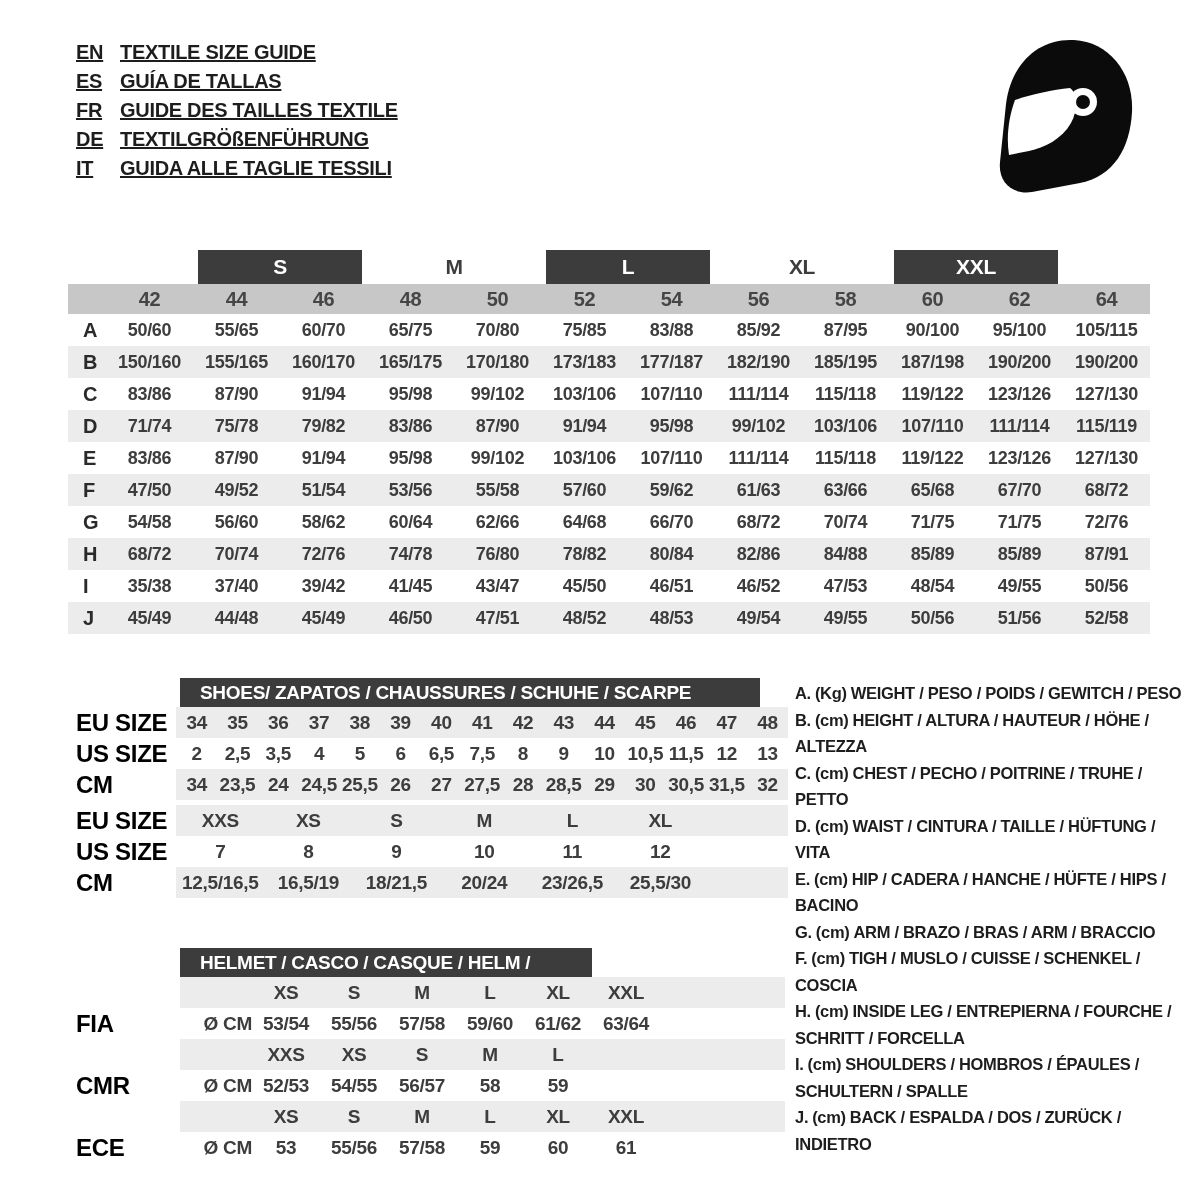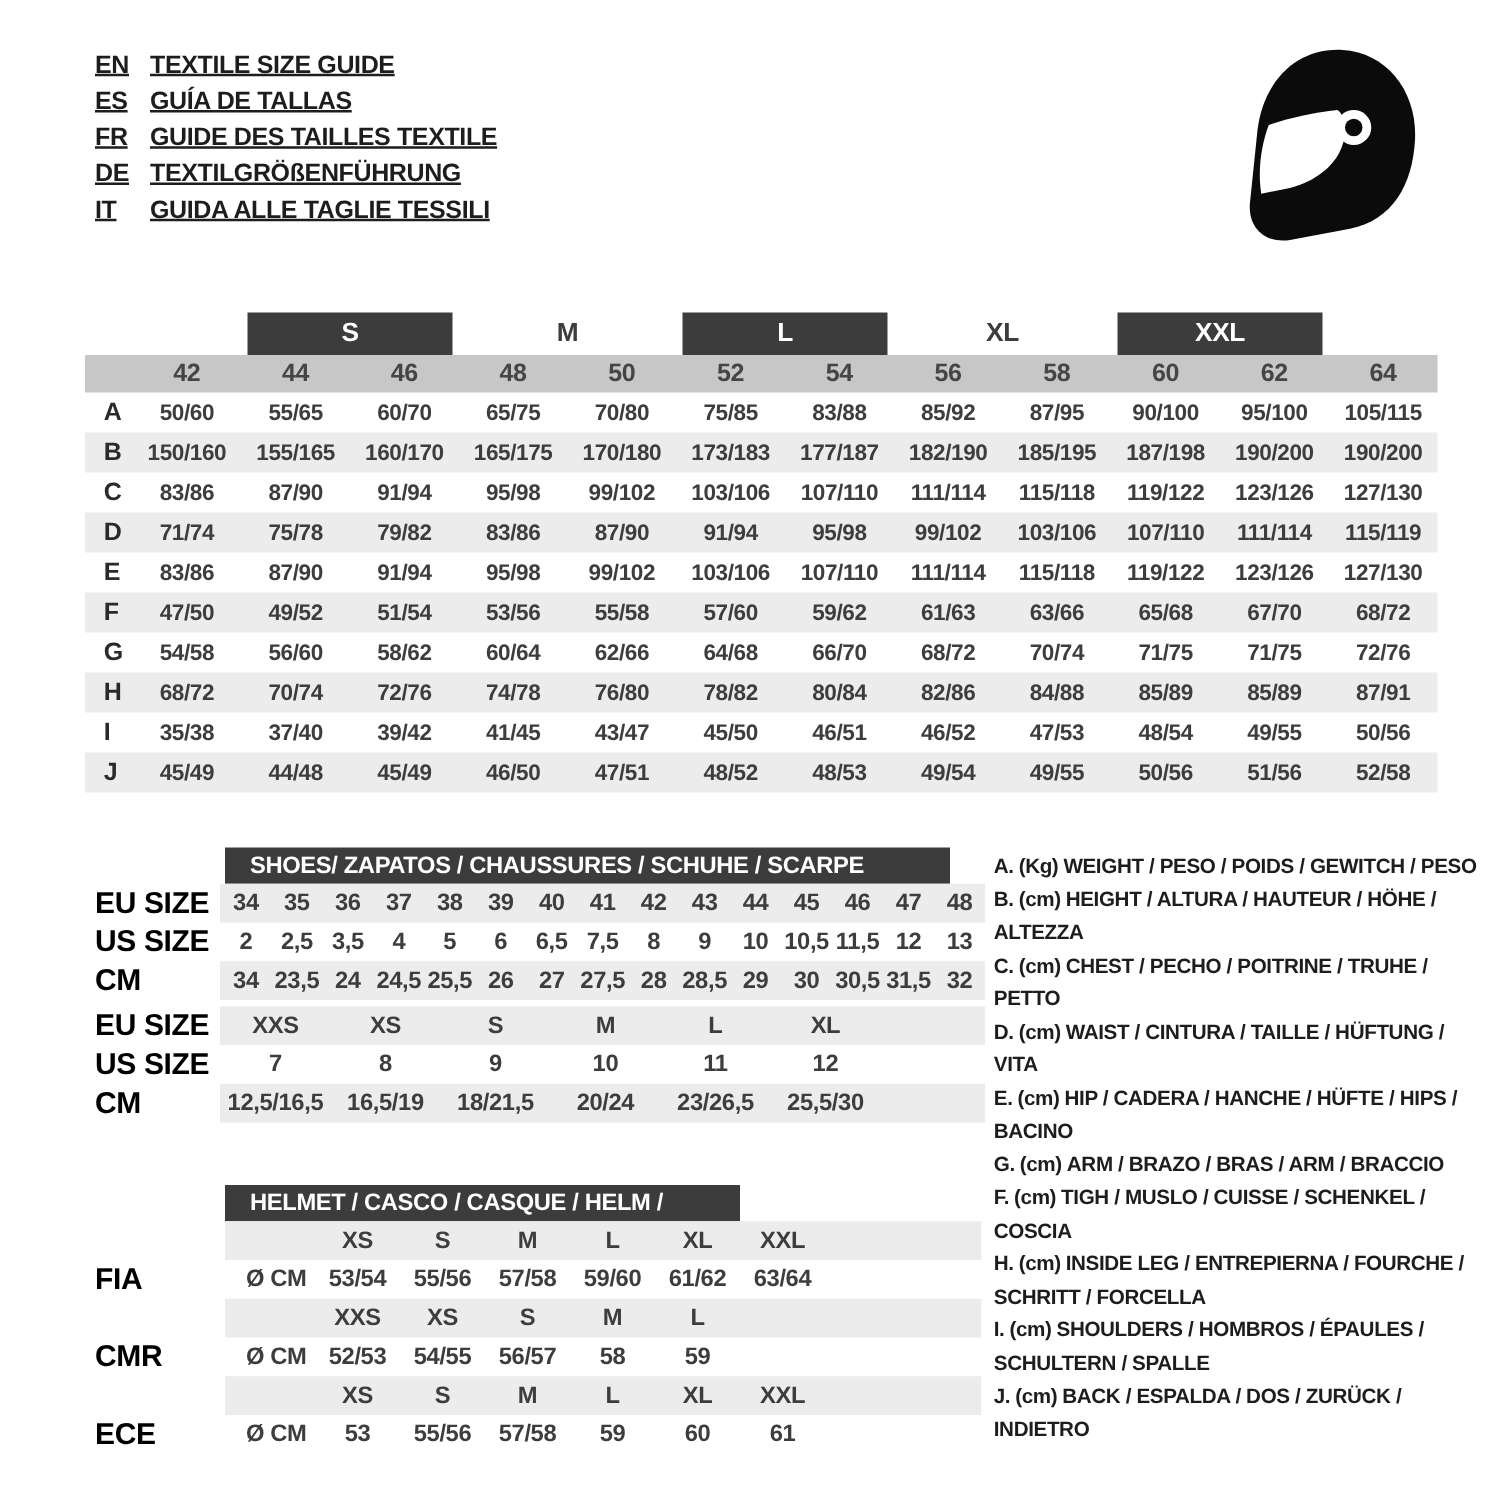--- a/index.html
+++ b/index.html
@@ -28,21 +28,21 @@
   .sec-title{margin-left:112px;background:var(--c-bar,#3c3c3c);color:#fff;height:29px;line-height:29px;
     font-size:19px;padding-left:20px;}
   .srow{display:flex;height:31px;line-height:31px;}
   .slabel{width:112px;padding-left:8px;font-size:24px;color:#000000;box-sizing:border-box;}
   .vals{width:634px;display:grid;text-align:center;font-size:19px;}
   .vals.stripe{background:var(--c-stripe,#ececec);}
   .cols15{grid-template-columns:repeat(15,1fr);}
   .cols6{grid-template-columns:repeat(6,88px) 1fr;}
   .hflex{display:flex;width:605px;font-size:19px;}
   .hflex.stripe{background:var(--c-stripe,#ececec);}
-  .hunit{width:72px;text-align:center;padding-left:10px;box-sizing:border-box;}
+  .hunit{width:72px;text-align:right;padding-left:10px;box-sizing:border-box;}
   .hcell{width:68px;text-align:center;}
   
   .legend{position:absolute;left:795px;top:680px;width:398px;font-size:16.5px;line-height:26.5px;color:var(--c-dark,#1d1d1d);}
   .legend-item span{margin-right:4px;}
 </style>
 </head>
 <body>
 
 <div class="canvas">
 

